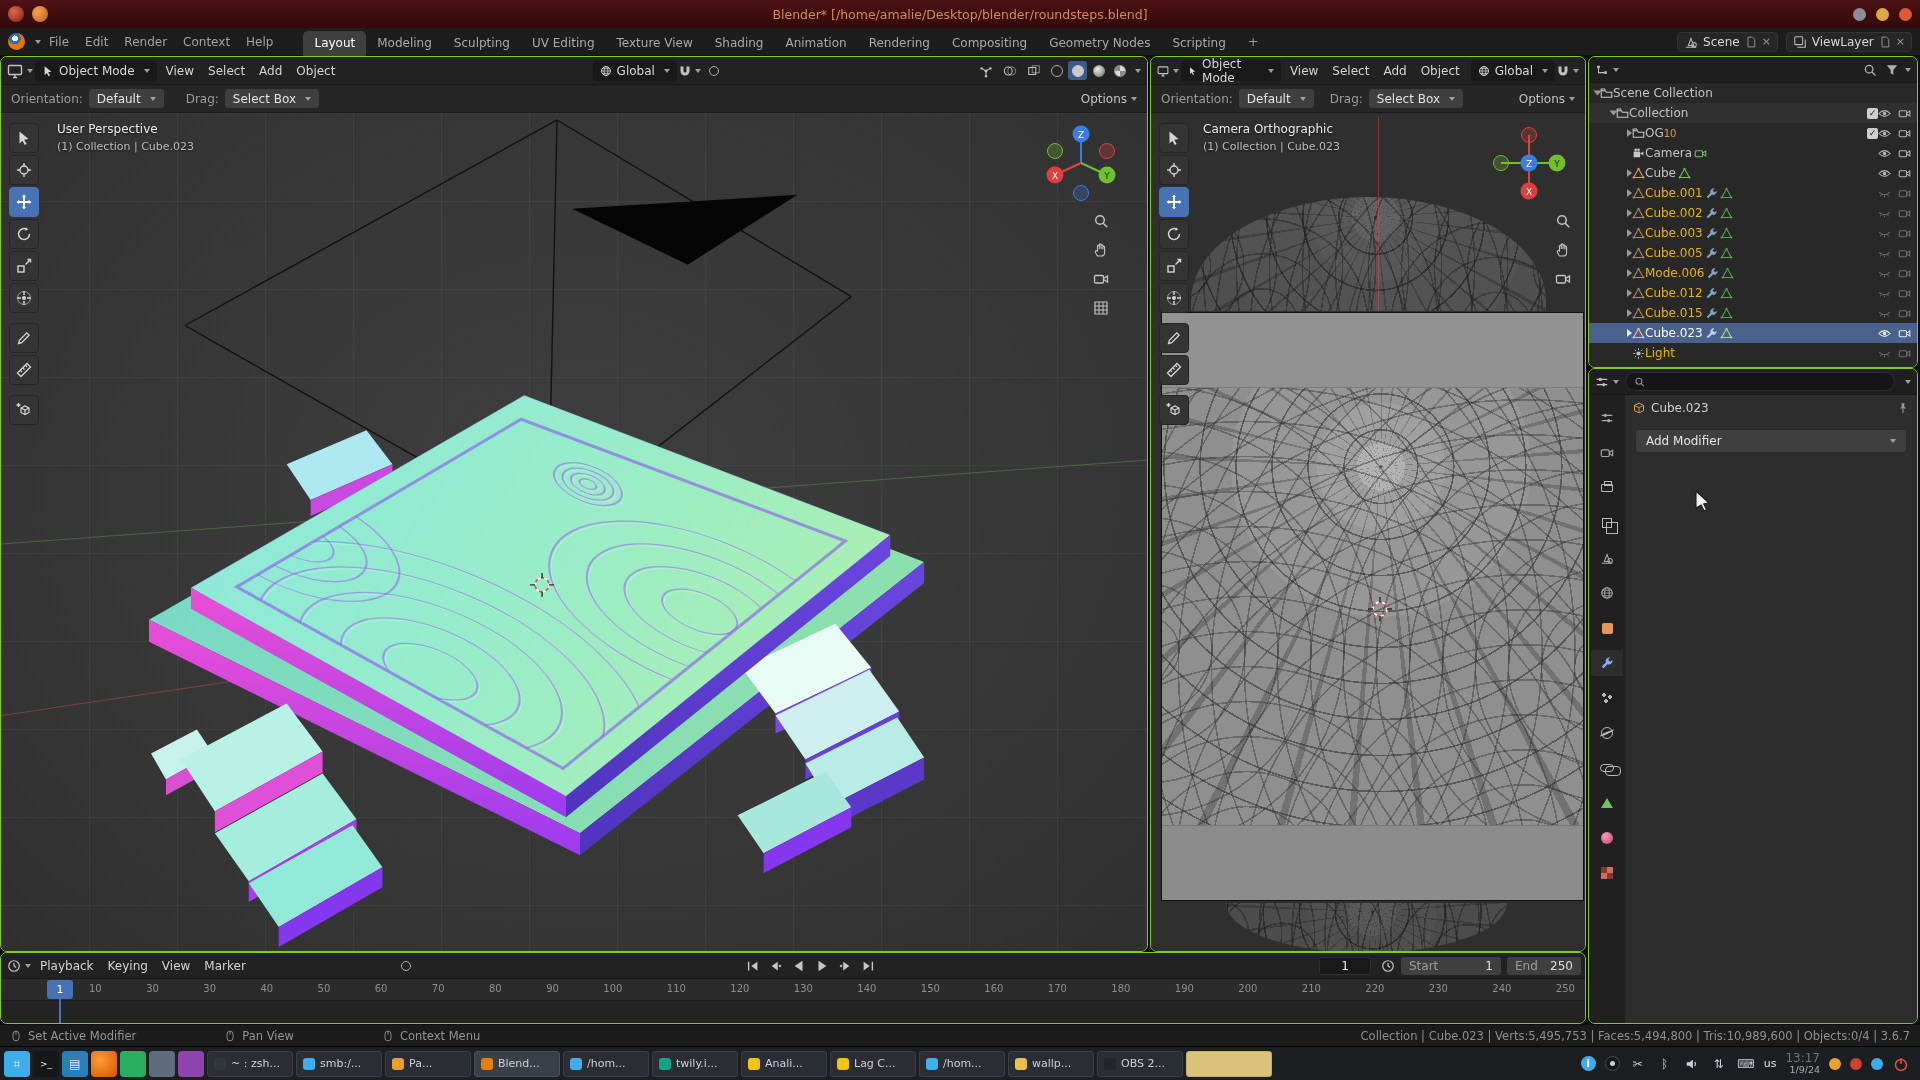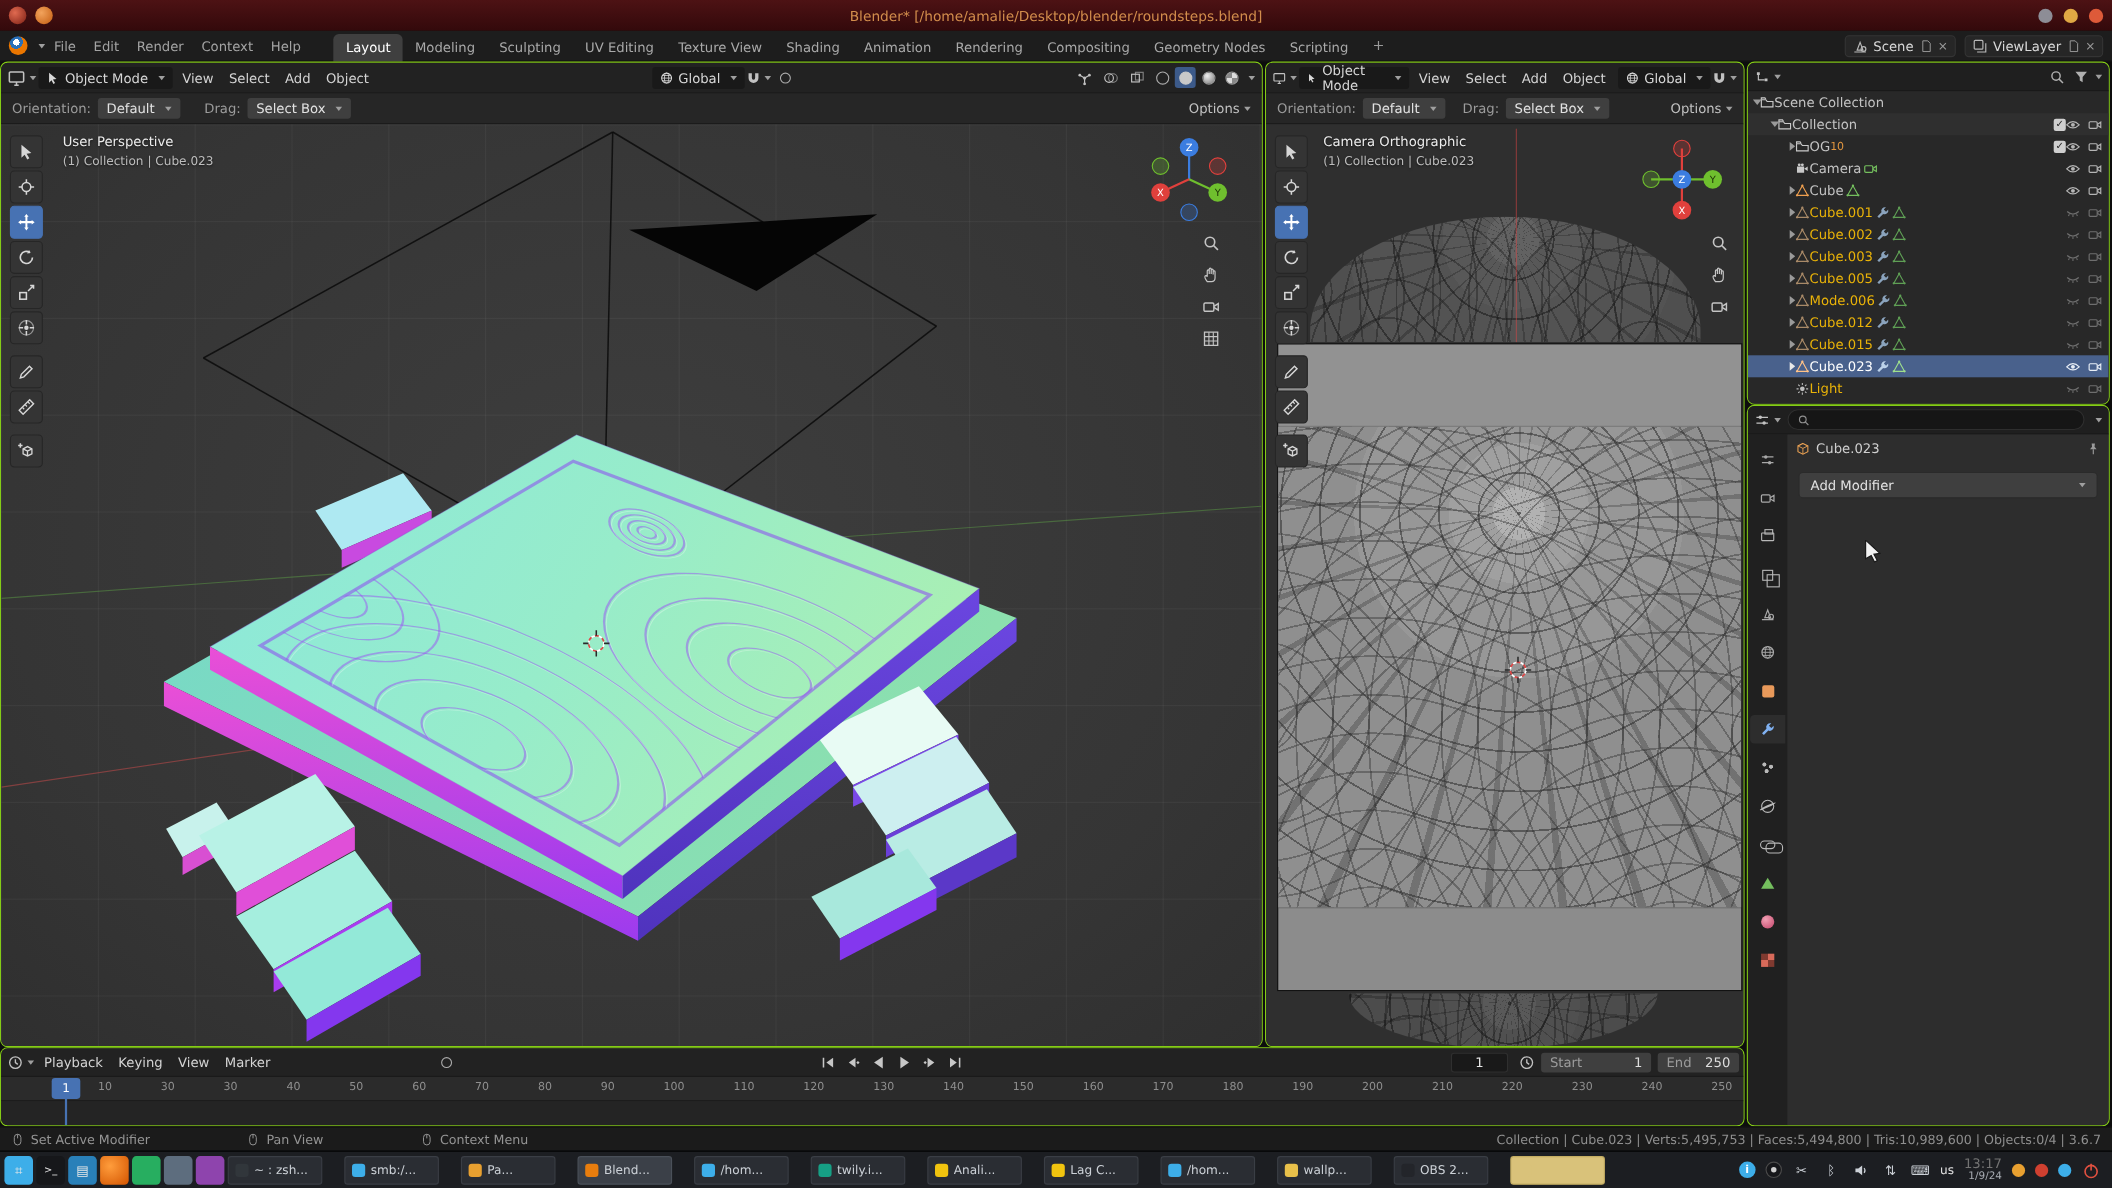--- a/index.html
+++ b/index.html
@@ -1390,21 +1390,21 @@
   </footer>
 
   <div class="taskbar">
     <span class="launcher" style="background:#3daee9">⌗</span>
     <span class="launcher" style="background:#16171a;font-size:9px">&gt;_</span>
     <span class="launcher" style="background:#2980b9">▤</span>
     <span class="launcher" style="background:radial-gradient(circle at 35% 35%,#ff9d3c,#d35400)"></span>
     <span class="launcher" style="background:#27ae60"></span>
     <span class="launcher" style="background:#5d6d7e"></span>
     <span class="launcher" style="background:#8e44ad"></span>
-    <span style="display:flex;gap:20px">
+    <span style="display:flex;gap:3px">
 
         <button class="twin">
           <span class="twic" style="background: rgb(49, 54, 59);"></span>
           <span class="twlabel">~ : zsh...</span>
         </button>
 
         <button class="twin">
           <span class="twic" style="background: rgb(61, 174, 233);"></span>
           <span class="twlabel">smb:/...</span>
         </button>

